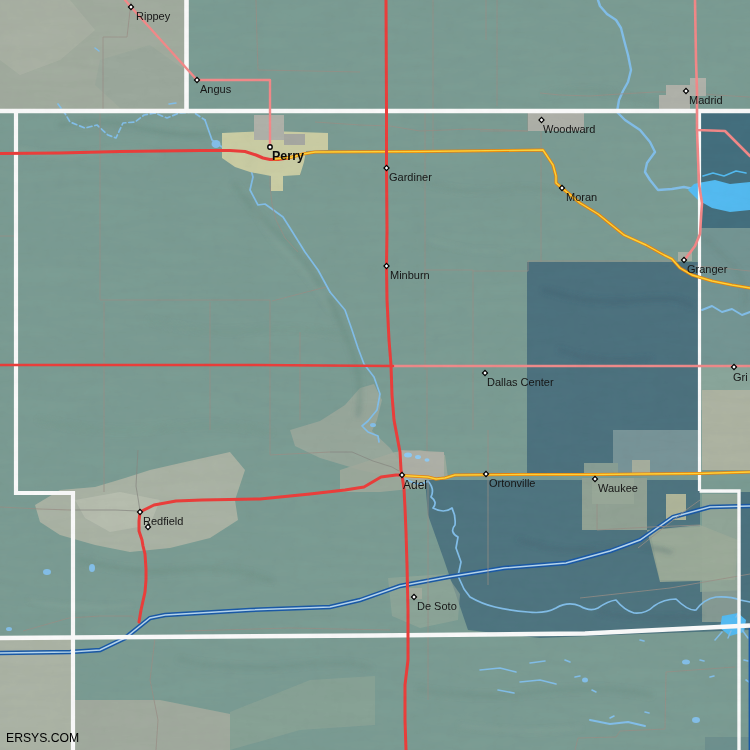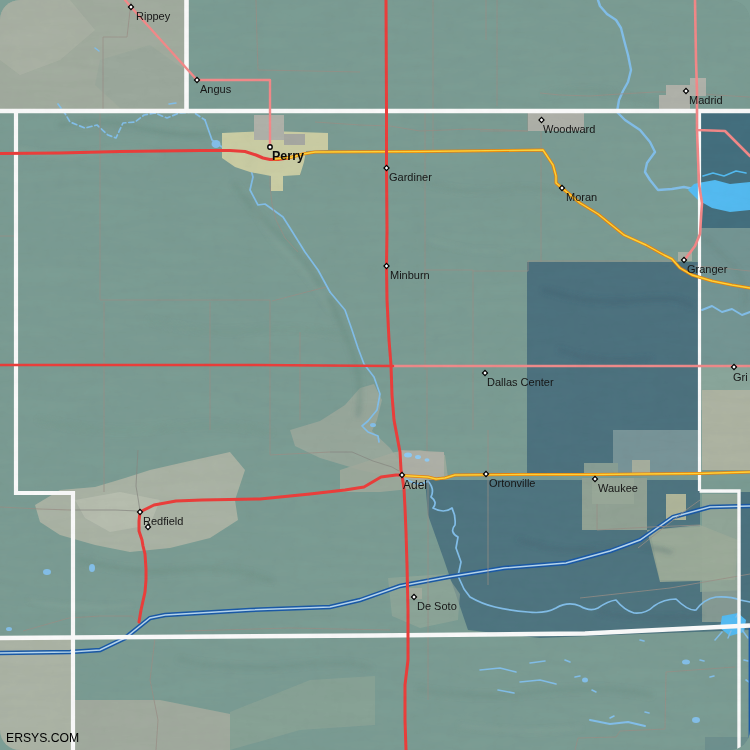--- a/index.html
+++ b/index.html
@@ -1,16 +1,16 @@
 <!DOCTYPE html>
 <html><head>
 <meta charset="utf-8">
 <style>
 html,body{margin:0;padding:0;background:#7c9e95;}
-#map{position:relative;width:750px;height:750px;overflow:hidden;font-family:"Liberation Sans",sans-serif;border-radius:20px;}
+#map{position:relative;width:750px;height:750px;overflow:hidden;font-family:"Liberation Sans",sans-serif;}
 svg{display:block}
 .lbl{font:11px "Liberation Sans",sans-serif;fill:#161616;}
 .lblb{font:bold 12.5px "Liberation Sans",sans-serif;fill:#0a0a0a;}
 </style>
 </head>
 <body>
 <div id="map">
 <svg width="750" height="750" viewBox="0 0 750 750">
 <defs>
 <filter id="blurR" x="-20%" y="-20%" width="140%" height="140%">

